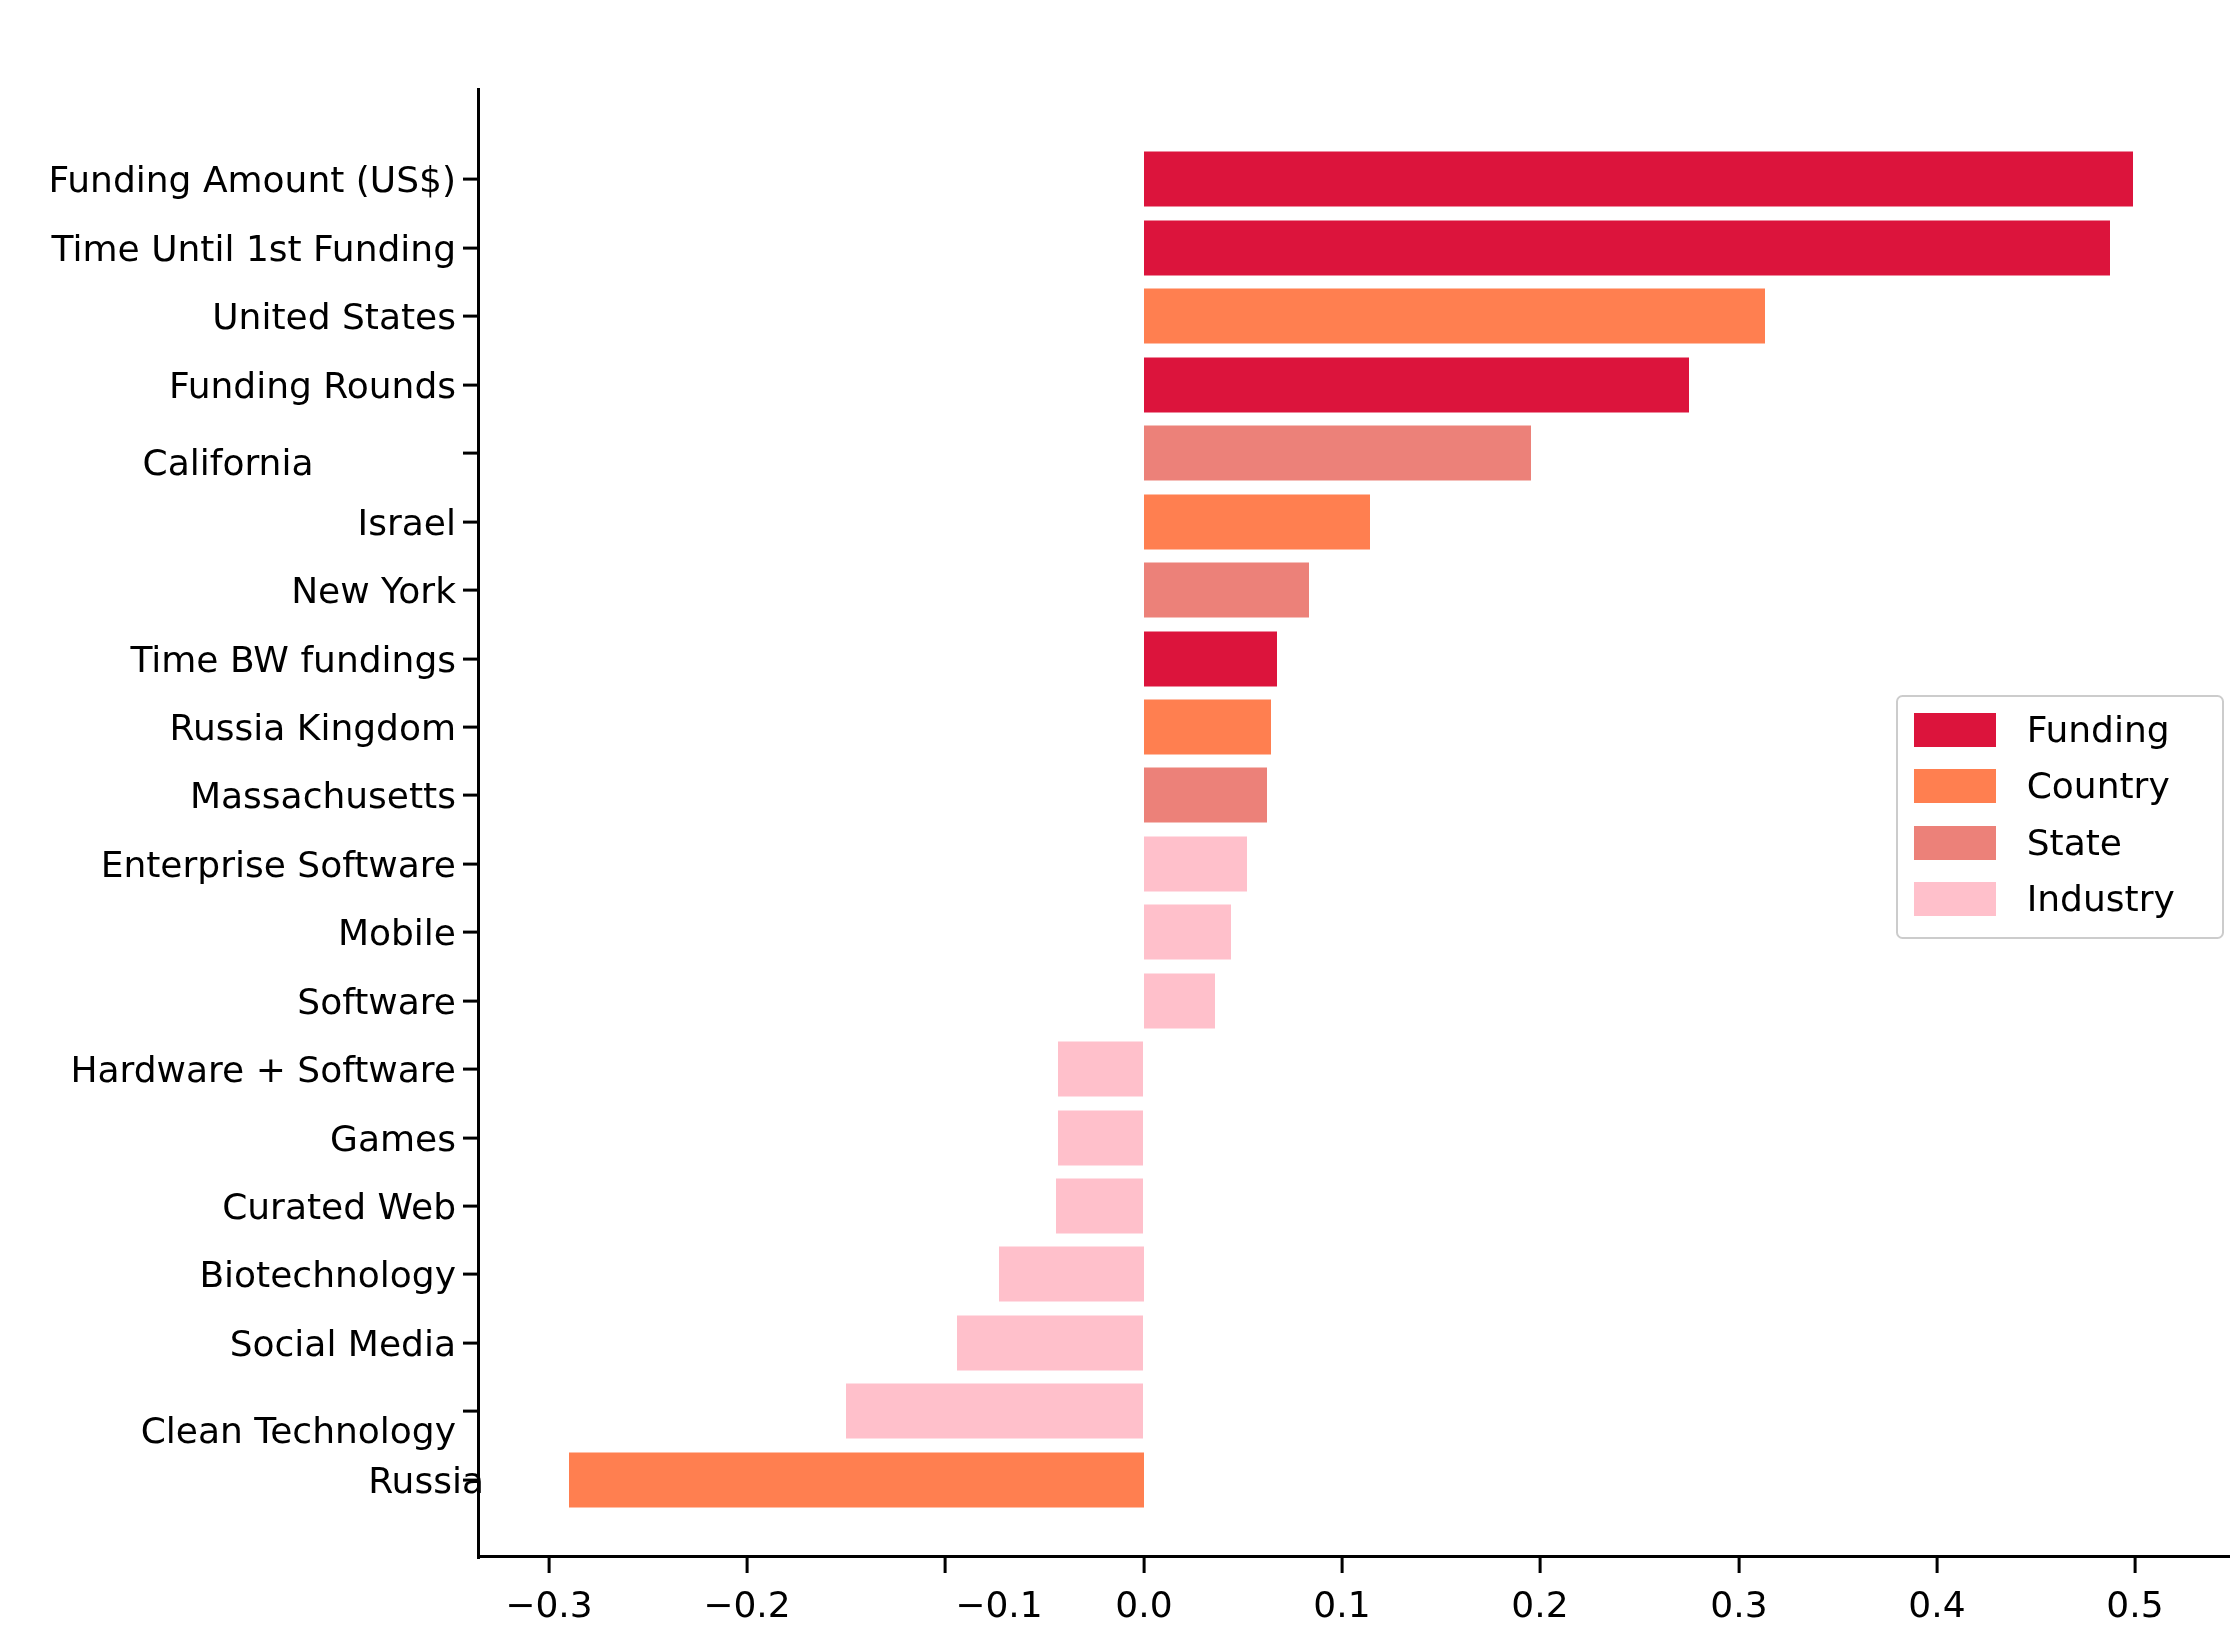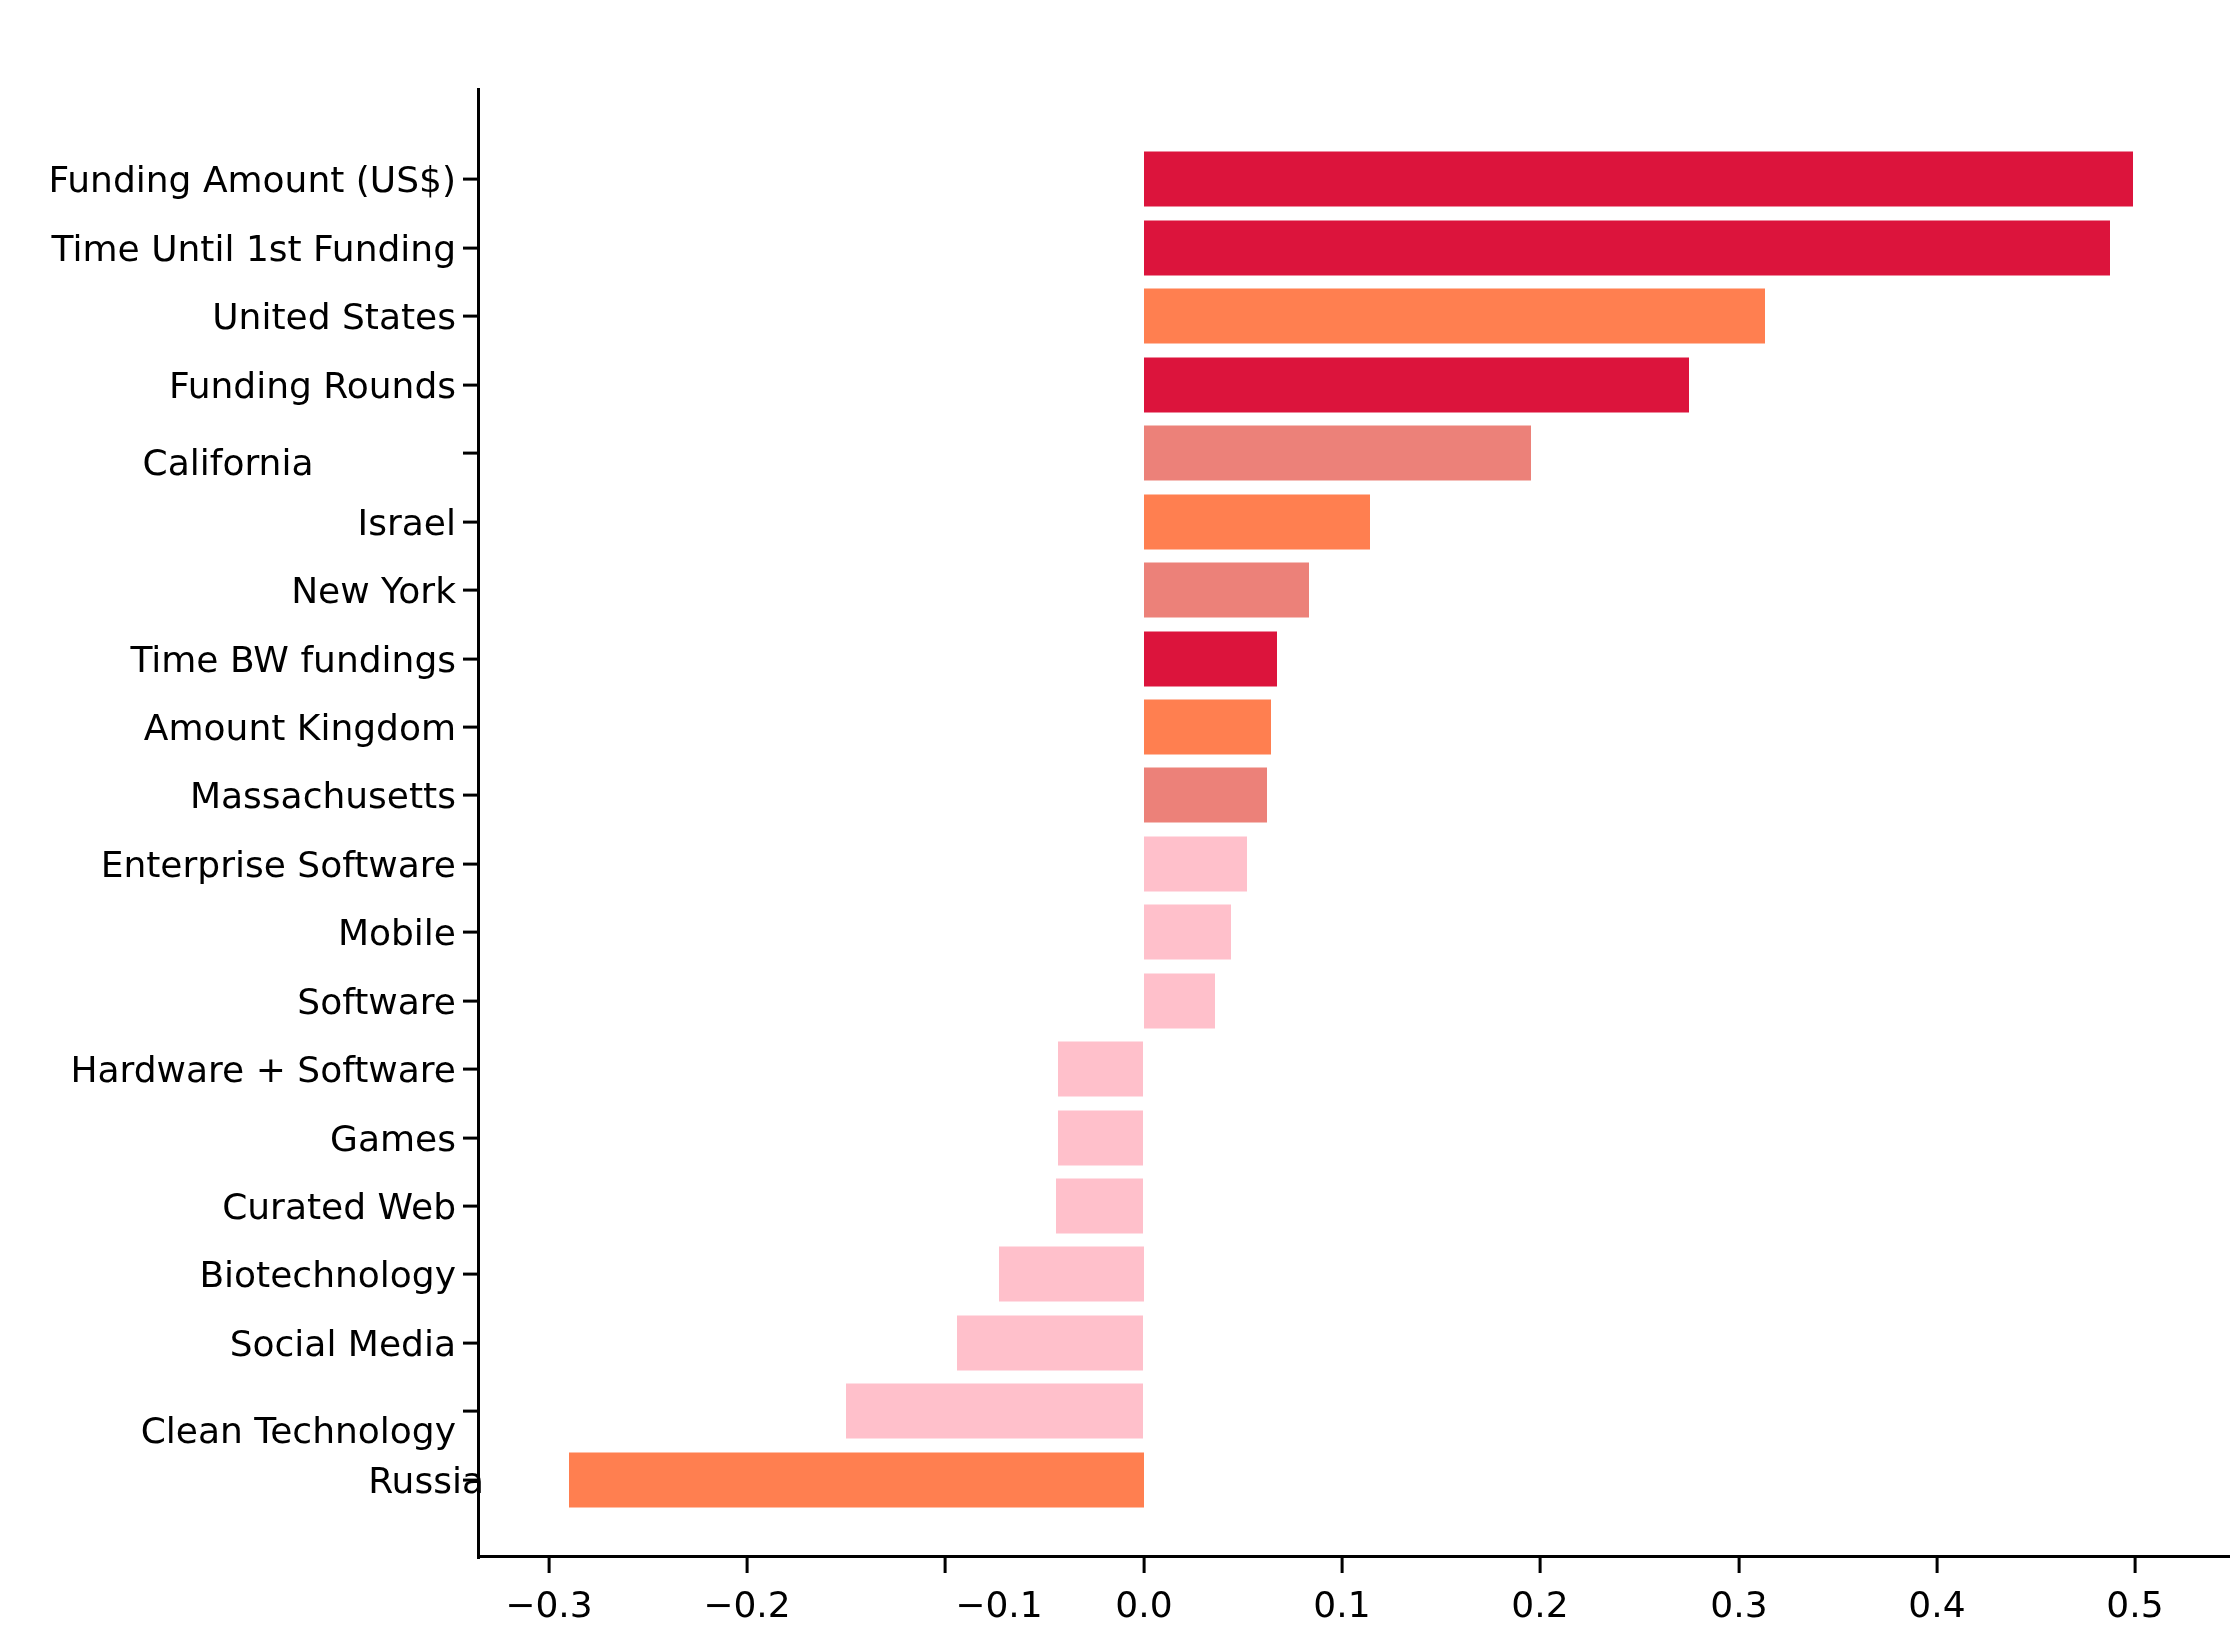--- a/index.html
+++ b/index.html
@@ -149,21 +149,21 @@
       <div class="ylabel-wrap" style="top: 385px;">Funding Rounds</div>
       <div class="ytick-mark" style="top: 385px;"></div>
       <div class="ylabel-wrap" style="top: 462px; text-align: center;">California</div>
       <div class="ytick-mark" style="top: 453px;"></div>
       <div class="ylabel-wrap" style="top: 522px;">Israel</div>
       <div class="ytick-mark" style="top: 522px;"></div>
       <div class="ylabel-wrap" style="top: 590px;">New York</div>
       <div class="ytick-mark" style="top: 590px;"></div>
       <div class="ylabel-wrap" style="top: 659px;">Time BW fundings</div>
       <div class="ytick-mark" style="top: 659px;"></div>
-      <div class="ylabel-wrap" style="top: 727px;">Amount Kingdom</div>
+      <div class="ylabel-wrap" style="top: 727px;">Russia Kingdom</div>
       <div class="ytick-mark" style="top: 727px;"></div>
       <div class="ylabel-wrap" style="top: 795px;">Massachusetts</div>
       <div class="ytick-mark" style="top: 795px;"></div>
       <div class="ylabel-wrap" style="top: 864px;">Enterprise Software</div>
       <div class="ytick-mark" style="top: 864px;"></div>
       <div class="ylabel-wrap" style="top: 932px;">Mobile</div>
       <div class="ytick-mark" style="top: 932px;"></div>
       <div class="ylabel-wrap" style="top: 1001px;">Software</div>
       <div class="ytick-mark" style="top: 1001px;"></div>
       <div class="ylabel-wrap" style="top: 1069px;">Hardware + Software</div>
@@ -217,15 +217,33 @@
       <div class="xtick-mark" style="left: 1540px;"></div>
       <div class="xtick-label" style="left: 1540px;">0.2</div>
       <div class="xtick-mark" style="left: 1739px;"></div>
       <div class="xtick-label" style="left: 1739px;">0.3</div>
       <div class="xtick-mark" style="left: 1937px;"></div>
       <div class="xtick-label" style="left: 1937px;">0.4</div>
       <div class="xtick-mark" style="left: 2135px;"></div>
       <div class="xtick-label" style="left: 2135px;">0.5</div>
     </div>
 
+  <div id="legend">
+      <div class="legend-entry" style="top: 12px;">
+        <div class="legend-swatch" style="background: rgb(220, 20, 60);"></div>
+        <div class="legend-text">Funding</div>
+      </div>
+      <div class="legend-entry" style="top: 68px;">
+        <div class="legend-swatch" style="background: rgb(255, 127, 80);"></div>
+        <div class="legend-text">Country</div>
+      </div>
+      <div class="legend-entry" style="top: 125px;">
+        <div class="legend-swatch" style="background: rgb(236, 129, 121);"></div>
+        <div class="legend-text">State</div>
+      </div>
+      <div class="legend-entry" style="top: 181px;">
+        <div class="legend-swatch" style="background: rgb(255, 192, 203);"></div>
+        <div class="legend-text">Industry</div>
+      </div>
+    </div>
 
 </div>
 
 
 </body></html>

